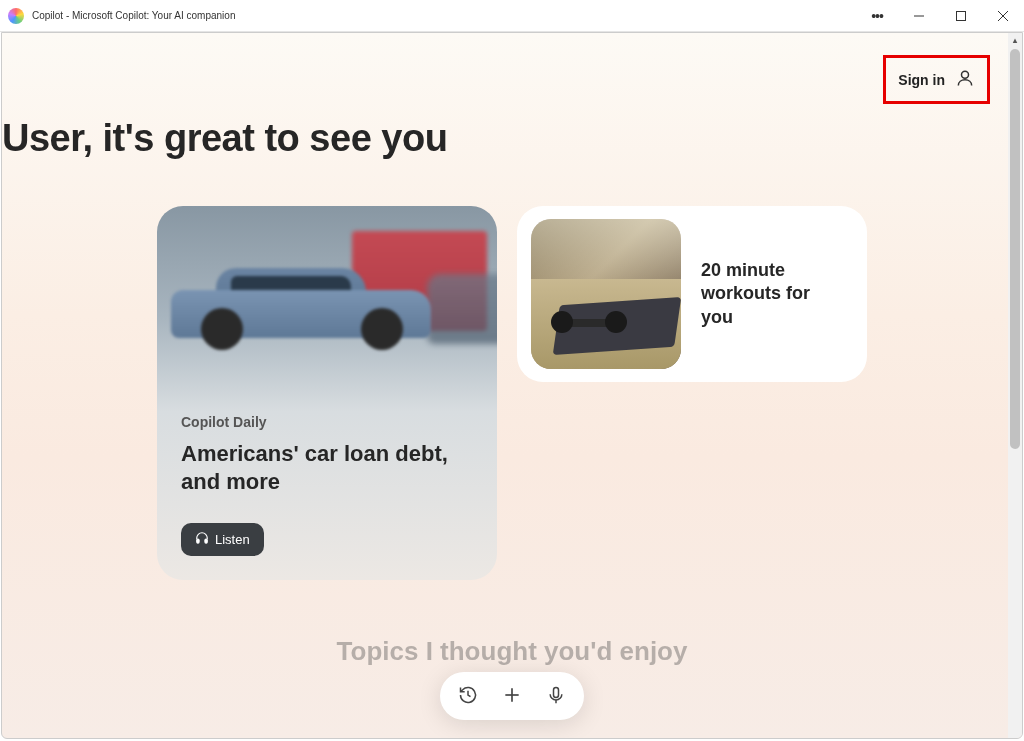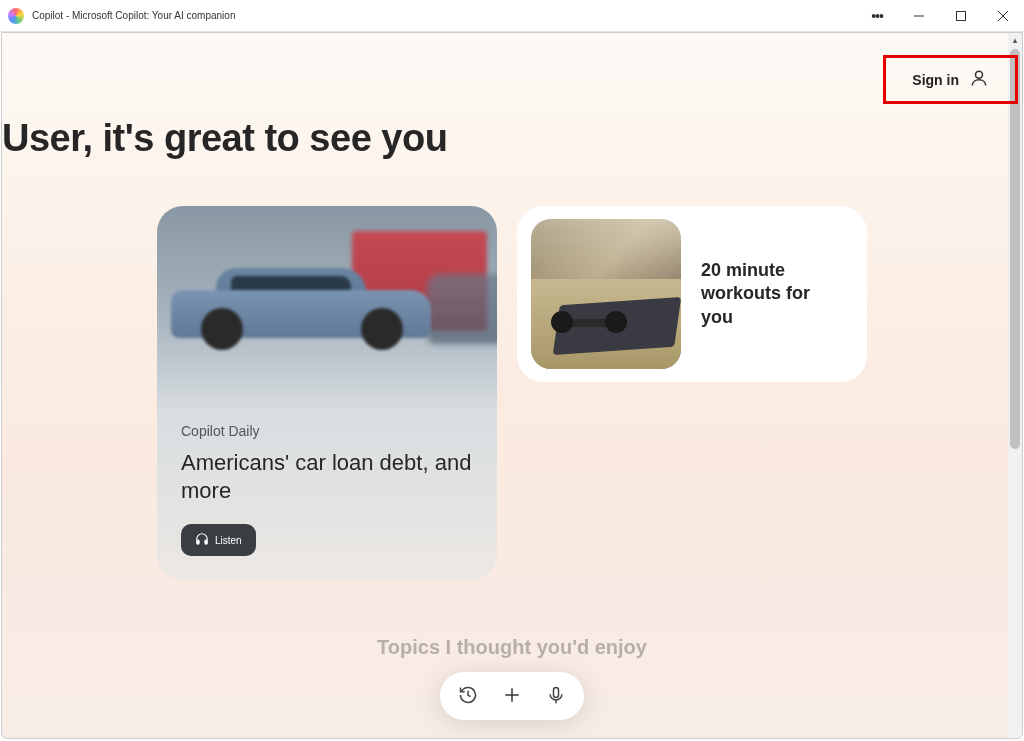--- a/index.html
+++ b/index.html
@@ -12,21 +12,21 @@
 .titlebar-right { display: flex; align-items: center; }
 .titlebar-btn { width: 42px; height: 32px; display: flex; align-items: center; justify-content: center; cursor: pointer; font-size: 12px; color: #333; }
 .titlebar-ellipsis { font-size: 14px; letter-spacing: -1px; }
 
 .content { height: 707px; position: relative; border: 1px solid #ccc; margin: 0 1px 1px 1px; border-radius: 0 0 6px 6px; background: linear-gradient(180deg, #fdfaf5 0%, #fbeee4 40%, #faeae0 60%, #f7ece6 100%); overflow: hidden; }
 
 .scrollbar-track { position: absolute; right: 0; top: 0; width: 14px; height: 100%; background: #f1f1f1; }
 .scrollbar-arrow { width: 14px; height: 14px; display: flex; align-items: center; justify-content: center; font-size: 9px; color: #555; cursor: pointer; }
 .scrollbar-thumb { position: absolute; right: 2px; top: 16px; width: 10px; height: 400px; background: #c1c1c1; border-radius: 5px; cursor: pointer; }
 
-.signin-wrap { position: absolute; top: 22px; right: 4px; border: 3px solid #e60000; padding: 4px 20px; }
+.signin-wrap { position: absolute; top: 22px; right: 32px; border: 3px solid #e60000; padding: 4px 6px; }
 .signin-btn { display: flex; align-items: center; gap: 10px; background: transparent; border: none; cursor: pointer; padding: 6px 6px; }
 .signin-label { font-size: 14px; font-weight: 600; color: #222; }
 .user-icon svg { width: 20px; height: 20px; }
 
 .greeting { text-align: left; font-size: 38px; font-weight: 600; color: #262626; margin-top: 84px; letter-spacing: -0.5px; }
 
 .cards { display: flex; gap: 20px; justify-content: center; margin-top: 46px; padding: 0 40px; }
 
 .daily-card { width: 340px; height: 374px; border-radius: 26px; position: relative; overflow: hidden; cursor: pointer; background: linear-gradient(180deg, #8897a3 0%, #a8b5bf 30%, #d8dde0 55%, #ece8e4 100%); }
 .car-scene { position: absolute; top: 0; left: 0; right: 0; height: 55%; }
@@ -34,23 +34,23 @@
 .car { position: absolute; top: 50px; left: 4px; width: 280px; height: 100px; }
 .car-body { position: absolute; bottom: 18px; left: 10px; width: 260px; height: 48px; background: linear-gradient(180deg, #7a94b2, #5e7896); border-radius: 12px 20px 8px 8px; filter: blur(1.5px); }
 .car-roof { position: absolute; bottom: 54px; left: 55px; width: 150px; height: 34px; background: linear-gradient(180deg, #6a84a2, #5e7896); border-radius: 20px 24px 0 0; filter: blur(1.5px); }
 .car-window { position: absolute; bottom: 58px; left: 70px; width: 120px; height: 22px; background: #2a3a4a; border-radius: 6px 10px 0 0; filter: blur(1.5px); }
 .wheel { position: absolute; bottom: 6px; width: 42px; height: 42px; background: #2a2a2a; border-radius: 50%; filter: blur(1.5px); }
 .wheel.w1 { left: 40px; }
 .wheel.w2 { left: 200px; }
 .car2 { position: absolute; top: 68px; right: -30px; width: 100px; height: 70px; background: linear-gradient(180deg, #6a7a8a, #4e5e6e); border-radius: 14px 0 0 8px; filter: blur(3px); opacity: 0.7; }
 
 .daily-text { position: absolute; bottom: 0; left: 0; right: 0; padding: 0 24px 24px 24px; }
-.daily-label { font-size: 14px; font-weight: 400; color: #555; margin-bottom: 10px; }
-.daily-headline { font-size: 22px; font-weight: 400; color: #262626; line-height: 1.25; margin-bottom: 20px; }
-.listen-btn { display: inline-flex; align-items: center; gap: 6px; background: #3a3e42; color: #fff; border: none; border-radius: 10px; padding: 8px 14px; font-size: 10px; cursor: pointer; }
+.daily-label { font-size: 14px; font-weight: 700; color: #555; margin-bottom: 10px; }
+.daily-headline { font-size: 22px; font-weight: 700; color: #262626; line-height: 1.25; margin-bottom: 28px; }
+.listen-btn { display: inline-flex; align-items: center; gap: 6px; background: #3a3e42; color: #fff; border: none; border-radius: 10px; padding: 8px 14px; font-size: 13px; cursor: pointer; }
 
 .side-cards { display: flex; flex-direction: column; gap: 20px; }
 .suggest-card { width: 350px; height: 176px; background: #fff; border-radius: 26px; display: flex; align-items: center; gap: 20px; padding: 14px; cursor: pointer; }
 .suggest-img { width: 150px; height: 150px; border-radius: 20px; flex-shrink: 0; overflow: hidden; position: relative; }
 .workout-img { background: linear-gradient(135deg, #8a7a5a 0%, #b8a888 40%, #6a5a4a 100%); }
 .floor { position: absolute; bottom: 0; left: 0; right: 0; height: 60%; background: linear-gradient(180deg, #c8b890, #a89868); }
 .mat { position: absolute; bottom: 18px; left: 26px; width: 120px; height: 50px; background: #3a3a42; transform: skewX(-12deg) rotate(-4deg); border-radius: 4px; }
 .dumbbell { position: absolute; bottom: 42px; left: 28px; }
 .db-bar { width: 60px; height: 8px; background: #2a2a2a; border-radius: 4px; }
 .db-weight { position: absolute; top: -8px; width: 22px; height: 22px; background: #1a1a1a; border-radius: 50%; }
@@ -63,21 +63,21 @@
 .pixel-sun { position: absolute; top: 12px; left: 10px; width: 36px; height: 36px; background: #ffdd88; border-radius: 50%; box-shadow: 0 0 0 4px rgba(255,200,100,0.3); }
 .pixel-cloud { position: absolute; top: 8px; right: 20px; width: 40px; height: 14px; background: #ffaa66; border-radius: 7px; }
 .pixel-mtn { position: absolute; top: 32px; left: 0; right: 0; height: 45px; background: linear-gradient(180deg, #ff8844, #ee5522); clip-path: polygon(0 100%, 15% 30%, 30% 60%, 50% 10%, 70% 50%, 85% 20%, 100% 100%); }
 .pixel-fg { position: absolute; bottom: 0; left: 0; right: 0; height: 55%; }
 .pixel-left { position: absolute; bottom: 0; left: 0; width: 36%; height: 100%; background: linear-gradient(180deg, #5a2a5a, #2a1a3a); clip-path: polygon(0 0, 70% 20%, 100% 60%, 100% 100%, 0 100%); }
 .pixel-right { position: absolute; bottom: 0; right: 0; width: 36%; height: 100%; background: linear-gradient(180deg, #2a6a3a, #1a3a2a); clip-path: polygon(30% 20%, 100% 0, 100% 100%, 0 100%, 0 60%); }
 .pixel-water { position: absolute; bottom: 0; left: 34%; width: 32%; height: 70%; background: linear-gradient(180deg, #44ccdd, #2288cc, #1a3a6a); }
 
 .suggest-text { font-size: 18px; font-weight: 700; color: #262626; line-height: 1.3; padding-right: 8px; }
 
-.topics { text-align: center; font-size: 20px; font-weight: 600; color: rgba(60,60,60,0.35); margin-top: 56px; }
+.topics { text-align: center; font-size: 26px; font-weight: 600; color: rgba(60,60,60,0.35); margin-top: 56px; }
 
 .composer { position: absolute; bottom: 18px; left: 50%; transform: translateX(-50%); display: flex; align-items: center; gap: 8px; background: #fff; border-radius: 28px; padding: 6px 10px; box-shadow: 0 4px 24px rgba(0,0,0,0.12); }
 .comp-btn { width: 36px; height: 36px; display: flex; align-items: center; justify-content: center; border: none; background: transparent; cursor: pointer; border-radius: 50%; color: #444; }
 .comp-input-wrap { background: #f0ede8; border-radius: 20px; height: 36px; display: flex; align-items: center; padding: 0 16px; width: 180px; }
 .comp-input { border: none; background: transparent; outline: none; font-size: 14px; color: #666; width: 100%; }
 .comp-input::placeholder { color: #888; }
 </style>
 </head>
 <body>
 

